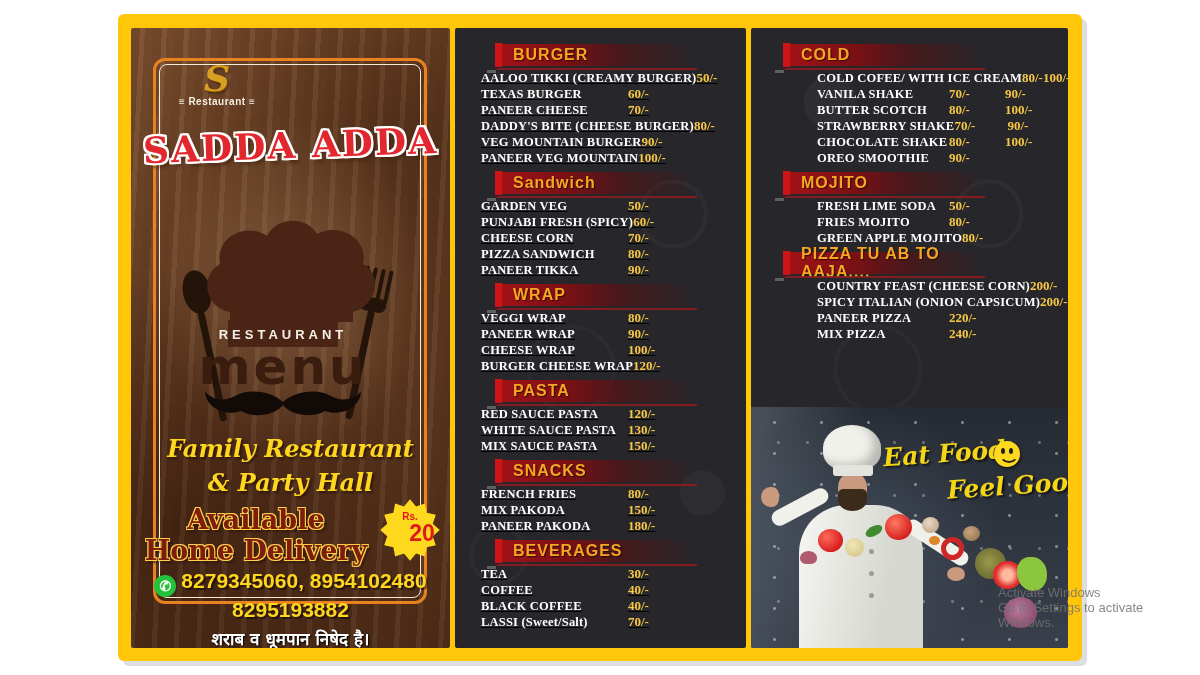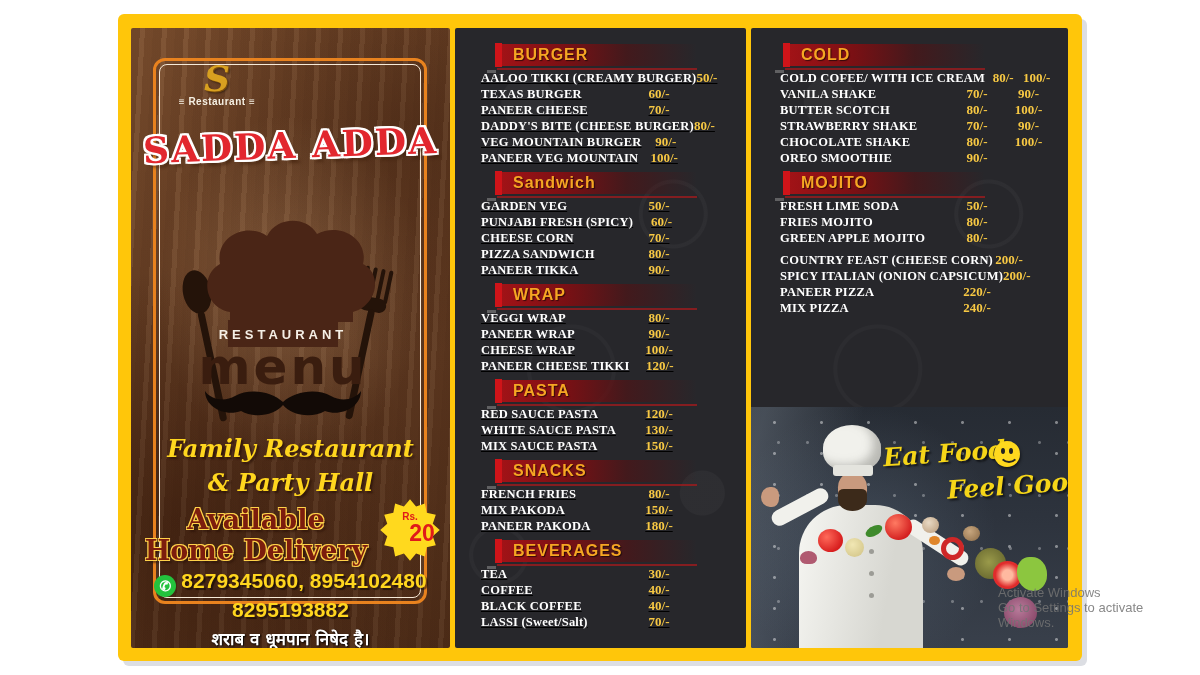--- a/index.html
+++ b/index.html
@@ -94,24 +94,24 @@
   .sec-head::before { content:''; position:absolute; left:-8px; bottom:-7px; width:9px; height:3px;
                       background:#9a9a9a; opacity:.5; }
   .sec-bar { position:relative; height:22px; display:flex; align-items:center; padding-left:18px;
              background:linear-gradient(90deg, #a51317, #7a1014 35%, rgba(90,14,16,.55) 65%, rgba(70,12,14,0)); }
   .sec-bar::before { content:''; position:absolute; left:0; top:-1px; bottom:-1px; width:7px; background:#cf1419; }
   .sec-title { font:700 16px "Liberation Sans", sans-serif; color:#f6a623; letter-spacing:1px;
                text-shadow:1px 1px 1px rgba(0,0,0,.6); }
 
   .m-row { display:flex; align-items:baseline; line-height:15.8px; }
   .col-middle .m-row { padding:0 56px 0 26px;text-decoration:underline; }
-  .col-right  .m-row { padding:0 16px 0 29px; }
+  .col-right  .m-row { padding:0 16px 0 66px; }
   .m-name { flex:1; font:700 12.5px "Liberation Serif", serif; color:#ffffff; letter-spacing:.2px;
             white-space:nowrap; }
-  .m-price { font:700 13px "Liberation Serif", serif; color:#f7c843; text-align:center; white-space:nowrap; }
+  .m-price { font:700 13px "Liberation Serif", serif; color:#f7c843; text-align:left; white-space:nowrap; }
   .col-middle .m-price { width:62px; }
   .col-right .m-price.p1 { width:56px; }
   .col-right .m-price.p2 { width:47px; }
 
   
   .hero { position:absolute; left:0; top:379px; width:317px; height:241px; overflow:hidden;
           background:
             radial-gradient(circle at 35% 55%, rgba(120,140,160,.25), transparent 55%),
             linear-gradient(105deg, rgba(185,200,215,.22) 4%, transparent 30%),
             linear-gradient(180deg, #262b33, #2d333d 45%, #39404b); }
@@ -307,21 +307,21 @@
           </div>
           <div class="m-row">
             <span class="m-name">PANEER WRAP</span>
             <span class="m-price">90/-</span>
           </div>
           <div class="m-row">
             <span class="m-name">CHEESE WRAP</span>
             <span class="m-price">100/-</span>
           </div>
           <div class="m-row">
-            <span class="m-name">PANEER CHEESE TIKKI</span>
+            <span class="m-name">BURGER CHEESE WRAP</span>
             <span class="m-price">120/-</span>
           </div>
         </div>
         <div class="section">
           <div class="sec-head">
             <div class="sec-bar">
               <span class="sec-title">PASTA</span>
             </div>
           </div>
           <div class="m-row">
@@ -437,20 +437,25 @@
             <span class="m-price p1">80/-</span>
             <span class="m-price p2"></span>
           </div>
           <div class="m-row">
             <span class="m-name">GREEN APPLE MOJITO</span>
             <span class="m-price p1">80/-</span>
             <span class="m-price p2"></span>
           </div>
         </div>
         <div class="section">
+          <div class="sec-head">
+            <div class="sec-bar">
+              <span class="sec-title">PIZZA TU AB TO AAJA....</span>
+            </div>
+          </div>
           <div class="m-row">
             <span class="m-name">COUNTRY FEAST (CHEESE CORN)</span>
             <span class="m-price p1">200/-</span>
             <span class="m-price p2"></span>
           </div>
           <div class="m-row">
             <span class="m-name">SPICY ITALIAN (ONION CAPSICUM)</span>
             <span class="m-price p1">200/-</span>
             <span class="m-price p2"></span>
           </div>

